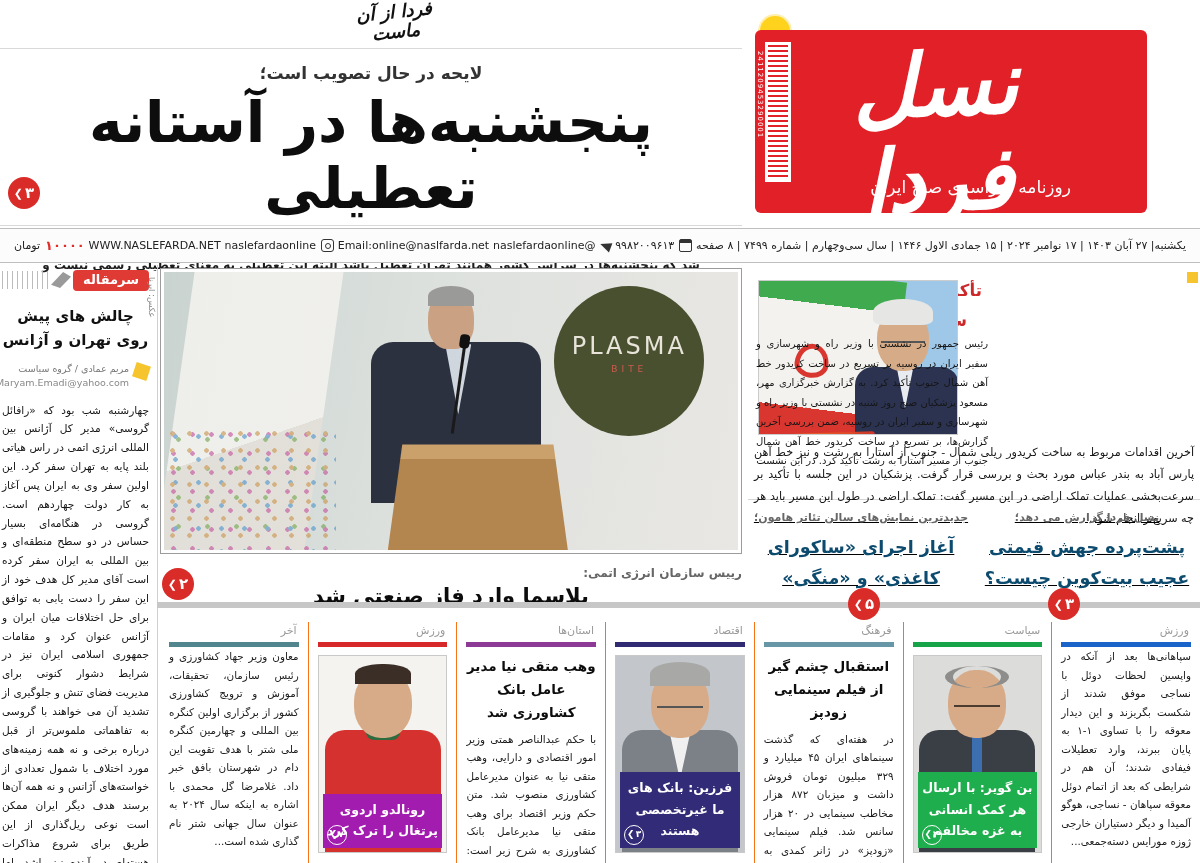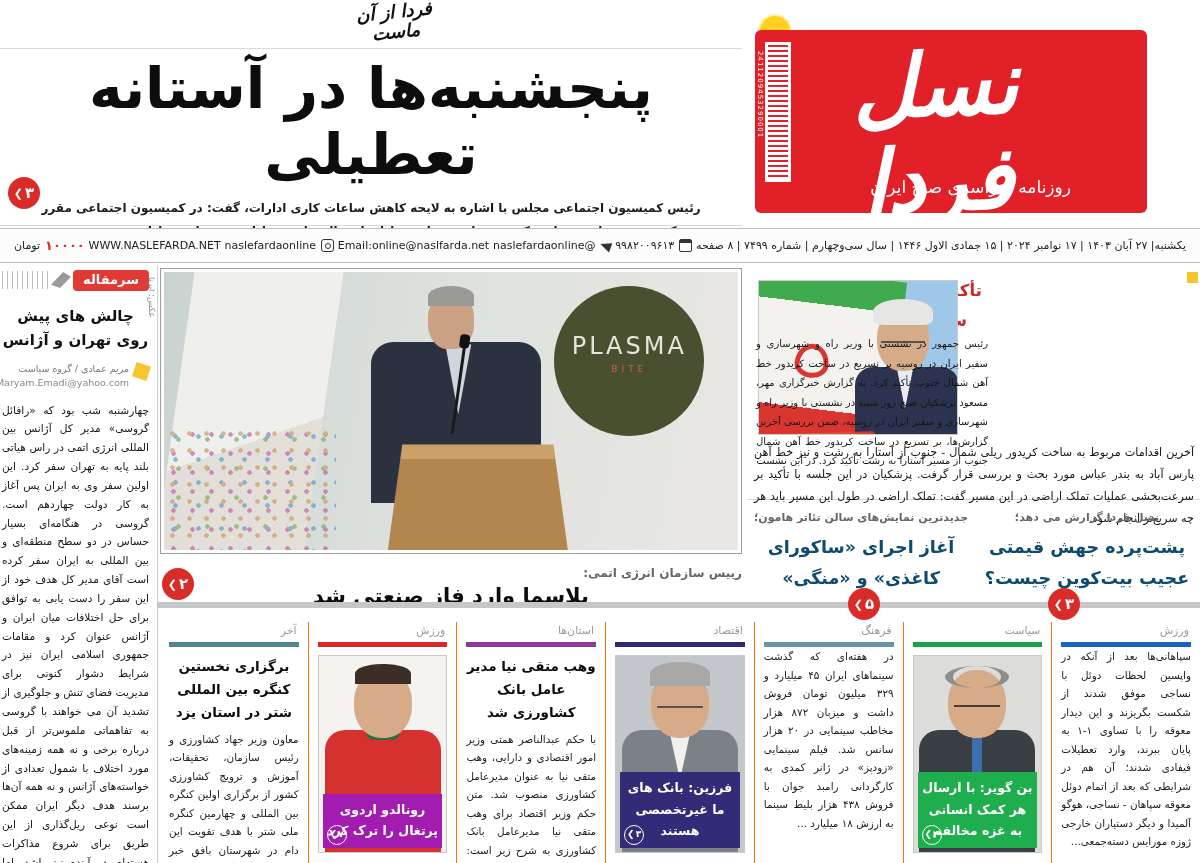--- a/index.html
+++ b/index.html
@@ -83,21 +83,21 @@
   .pz-hair { position:absolute; left:114px; top:18px; width:60px; height:26px; background:#e6e6e4; border-radius:50% 50% 20% 20%; }
   .pz-glasses { position:absolute; left:122px; top:52px; width:44px; height:10px; border-bottom:2px solid #555; }
   .pz-body { position:absolute; left:96px; top:86px; width:104px; height:70px; background:#2b3350; border-radius:18px 18px 0 0; }
   .pz-shirt { position:absolute; left:138px; top:88px; width:16px; height:40px; background:#e8ecf0; clip-path:polygon(0 0,100% 0,50% 100%); }
   .pez-ribbon { position:absolute; left:6px; top:152px; width:110px; height:16px; background:linear-gradient(90deg,#f08a2c,#dd3526); border-radius:3px; transform:rotate(-2deg); opacity:.92; }
   .pez-body-top { position:absolute; right:212px; top:66px; width:232px; font-size:10px; color:#161616; text-align:justify; line-height:1.95; }
   .pez-body-bottom { position:absolute; right:6px; top:174px; width:440px; font-size:11.2px; color:#161616; text-align:justify; line-height:1.95; }
 
   
   .teasers { position:absolute; left:748px; top:505px; width:452px; height:95px; display:flex; direction:rtl; }
-  .teaser { flex:1; text-align:center; padding-top:6px; }
+  .teaser { flex:1; text-align:center; padding-top:6px;text-decoration:underline; }
   .teaser-kicker { font-size:11px; color:#666; font-weight:bold; }
   .teaser-headline { margin-top:8px; font-size:17.5px; font-weight:900; color:#0c4a6e; line-height:1.75; }
   .pgc.t1 { left:1048px; top:588px; position:absolute; }
   .pgc.t2 { left:848px; top:588px; position:absolute; }
 
   .mid-divider { position:absolute; left:157px; top:602px; width:1043px; height:6px; background:#c7c7c7; }
 
   
   .bottom { position:absolute; left:160px; top:622px; width:1040px; height:241px; display:flex; direction:rtl; }
   .bcol { flex:1; padding:0 9px; border-left:1px solid #f97316; position:relative; }
@@ -128,20 +128,21 @@
   <div class="sun"></div>
   <div class="masthead-box">
     <div class="masthead-title">نسل فردا</div>
     <div class="masthead-sub">روزنامه سراسری صبح ایران</div>
     <div class="masthead-barcode">
       <div class="masthead-barcode-num">2411209453290001</div>
     </div>
   </div>
 
   <div class="lead">
+    <div class="lead-kicker">لایحه در حال تصویب است؛</div>
     <div class="lead-headline">پنجشنبه‌ها در آستانه تعطیلی</div>
     <div class="lead-summary">رئیس کمیسیون اجتماعی مجلس با اشاره به لایحه کاهش ساعات کاری ادارات، گفت: در کمیسیون اجتماعی مقرر شد که پنجشنبه‌ها در سراسر کشور همانند تهران تعطیل باشد البته این تعطیلی به معنای تعطیلی رسمی نیست و صرفا مدیریت ساعت کار از سوی دولت صورت گرفته است.</div>
     <div class="pgc">
         <span class="chev">❮</span>
         <span class="num">۳</span>
       </div>
   </div>
 
   <div class="infobar">
     <div class="cell">یکشنبه| ۲۷ آبان ۱۴۰۳ | ۱۷ نوامبر ۲۰۲۴ | ۱۵ جمادی الاول ۱۴۴۶ | سال سی‌وچهارم | شماره ۷۴۹۹ | ۸ صفحه</div>
@@ -279,20 +280,21 @@
               <span>❮</span>
               <span>۲</span>
             </div>
         </div>
       </div>
     </div>
 
     <div class="bcol">
       <div class="bcol-label">فرهنگ</div>
       <div class="bcol-bar" style="background: rgb(103, 150, 166);"></div>
+      <div class="bcol-headline">استقبال چشم گیر از فیلم سینمایی زودپز</div>
       <div class="bcol-body">در هفته‌ای که گذشت سینماهای ایران ۴۵ میلیارد و ۳۲۹ میلیون تومان فروش داشت و میزبان ۸۷۲ هزار مخاطب سینمایی در ۲۰ هزار سانس شد. فیلم سینمایی «زودپز» در ژانر کمدی به کارگردانی رامبد جوان با فروش ۴۳۸ هزار بلیط سینما به ارزش ۱۸ میلیارد ...</div>
 
     </div>
 
     <div class="bcol farzin">
       <div class="bcol-label">اقتصاد</div>
       <div class="bcol-bar" style="background: rgb(47, 42, 114);"></div>
       <div class="bphoto">
         <div class="port">
           <div class="torso"></div>
@@ -336,19 +338,18 @@
               <span>❮</span>
               <span>۷</span>
             </div>
         </div>
       </div>
     </div>
 
     <div class="bcol">
       <div class="bcol-label">آخر</div>
       <div class="bcol-bar" style="background: rgb(82, 134, 143);"></div>
-      <div class="bcol-headline">برگزاری نخستین کنگره بین المللی شتر در استان یزد</div>
       <div class="bcol-body">معاون وزیر جهاد کشاورزی و رئیس سازمان، تحقیقات، آموزش و ترویج کشاورزی کشور از برگزاری اولین کنگره بین المللی و چهارمین کنگره ملی شتر با هدف تقویت این دام در شهرستان بافق خبر داد. غلامرضا گل محمدی با اشاره به اینکه سال ۲۰۲۴ به عنوان سال جهانی شتر نام گذاری شده است...</div>
 
     </div>
 
   </div>
 </div>
 
 </body></html>

